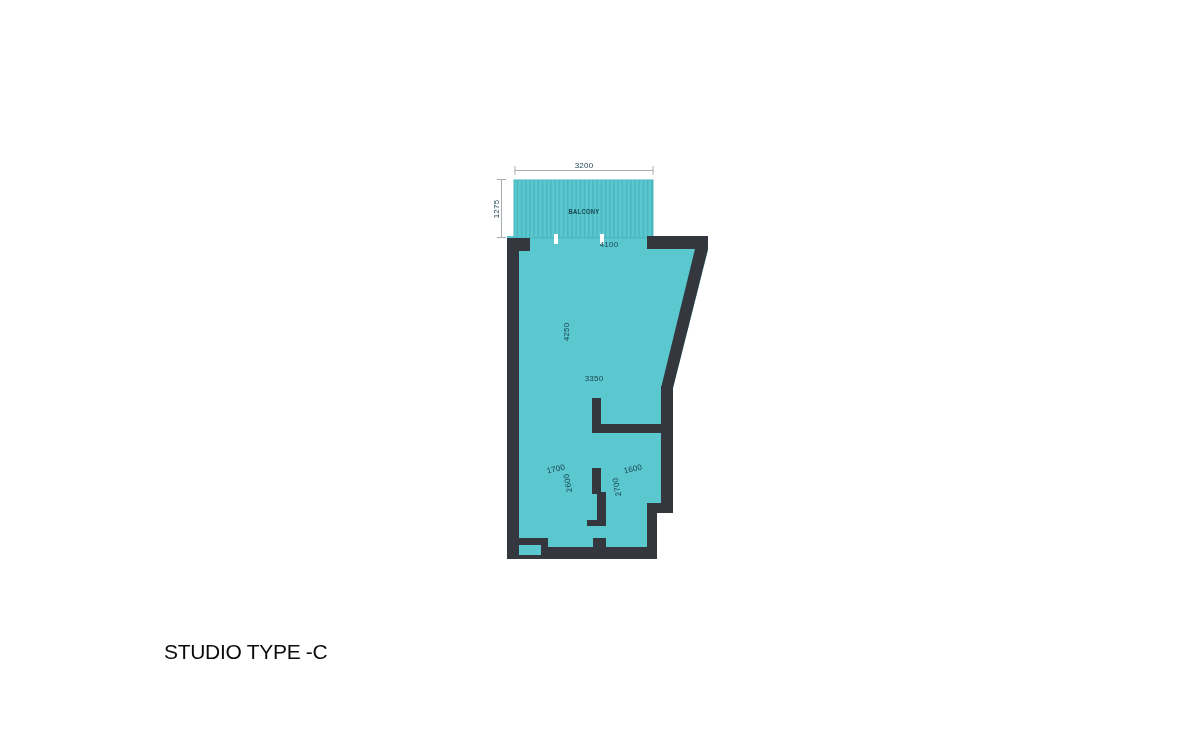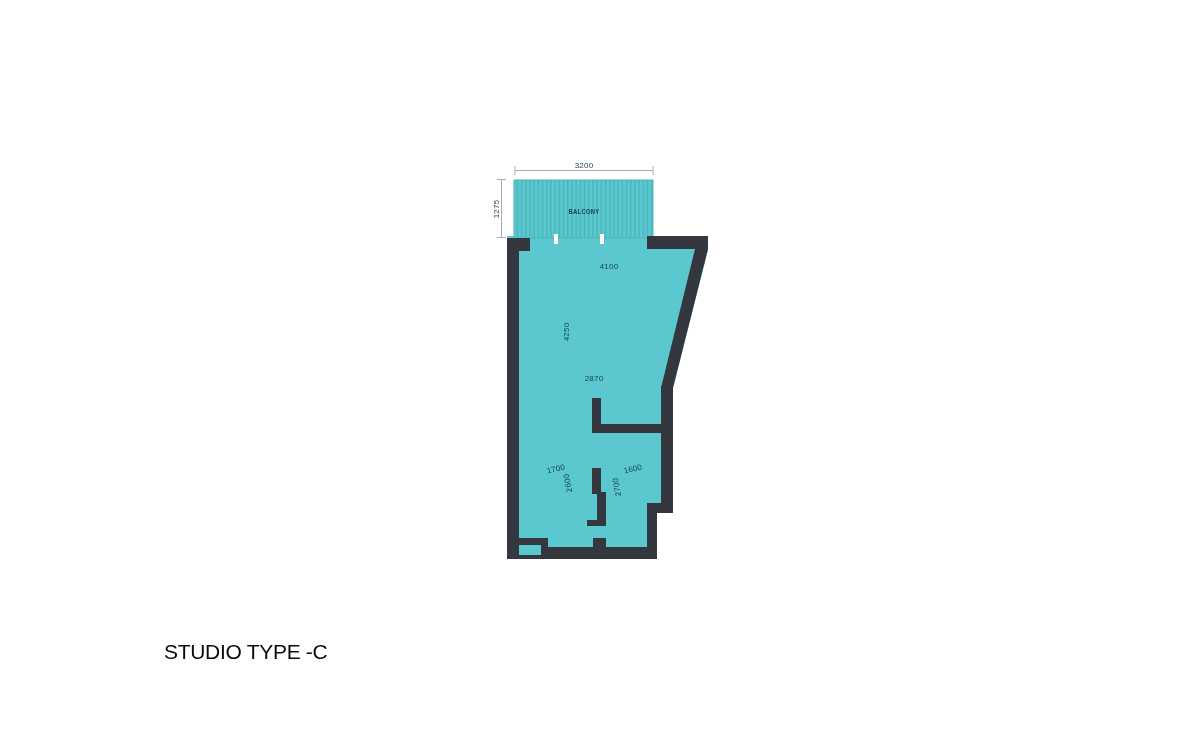--- a/index.html
+++ b/index.html
@@ -106,23 +106,23 @@
       <line class="dimline" x1="497" y1="179.5" x2="506" y2="179.5"></line>
       <line class="dimline" x1="497" y1="237.5" x2="506" y2="237.5"></line>
     </g>
   </svg>
 
   <div class="labels">
     <span class="dim" style="left:584px;top:165px;">3200</span>
     <span class="dim rot90" style="left:496px;top:209px;">1275</span>
     <span class="balcony-label" style="left:584px;top:211px;">BALCONY</span>
 
-    <span class="dim" style="left:609px;top:266px;">4100</span>
+    <span class="dim" style="left:609px;top:244px;">4100</span>
     <span class="dim rot90" style="left:566px;top:332px;">4250</span>
-    <span class="dim" style="left:594px;top:378px;">2870</span>
+    <span class="dim" style="left:594px;top:378px;">3350</span>
 
     <span class="dim tilt" style="left:556px;top:469px;">1700</span>
     <span class="dim rot-tilt" style="left:568px;top:483px;">2600</span>
 
     <span class="dim tilt" style="left:633px;top:469px;">1600</span>
     <span class="dim rot-tilt" style="left:617px;top:487px;">2700</span>
   </div>
 
   <div class="plan-title">STUDIO TYPE -C</div>
 </div>

